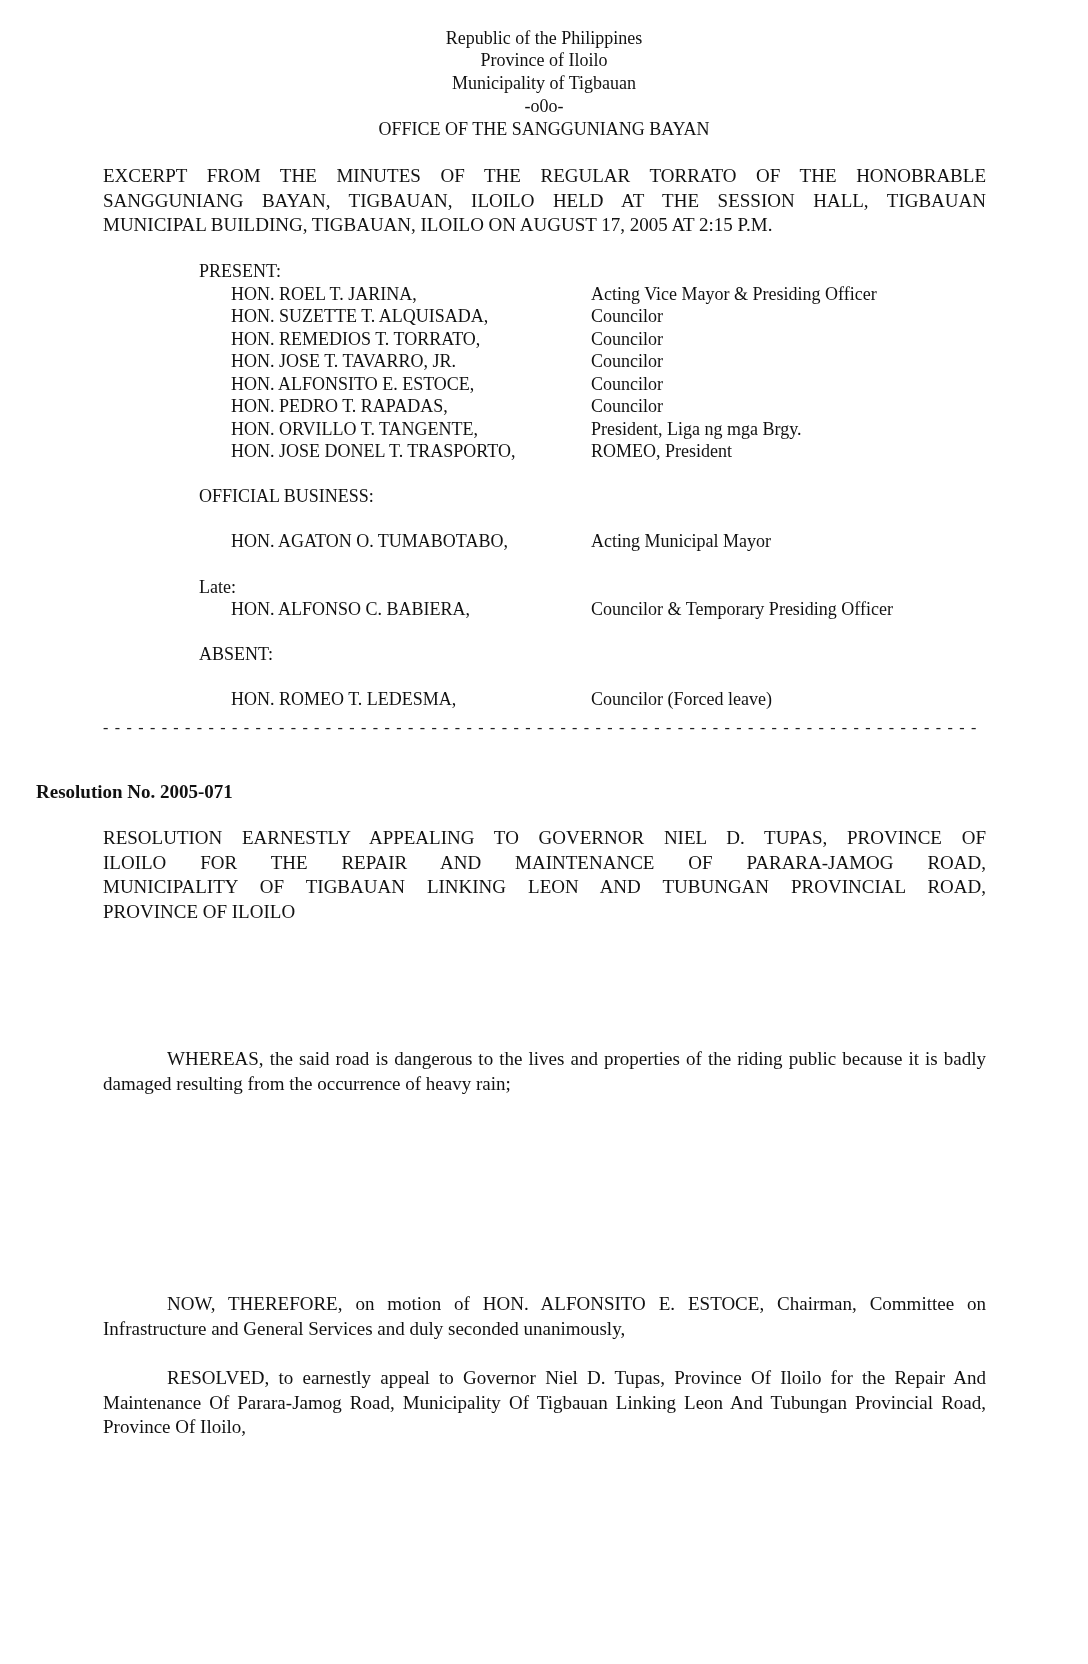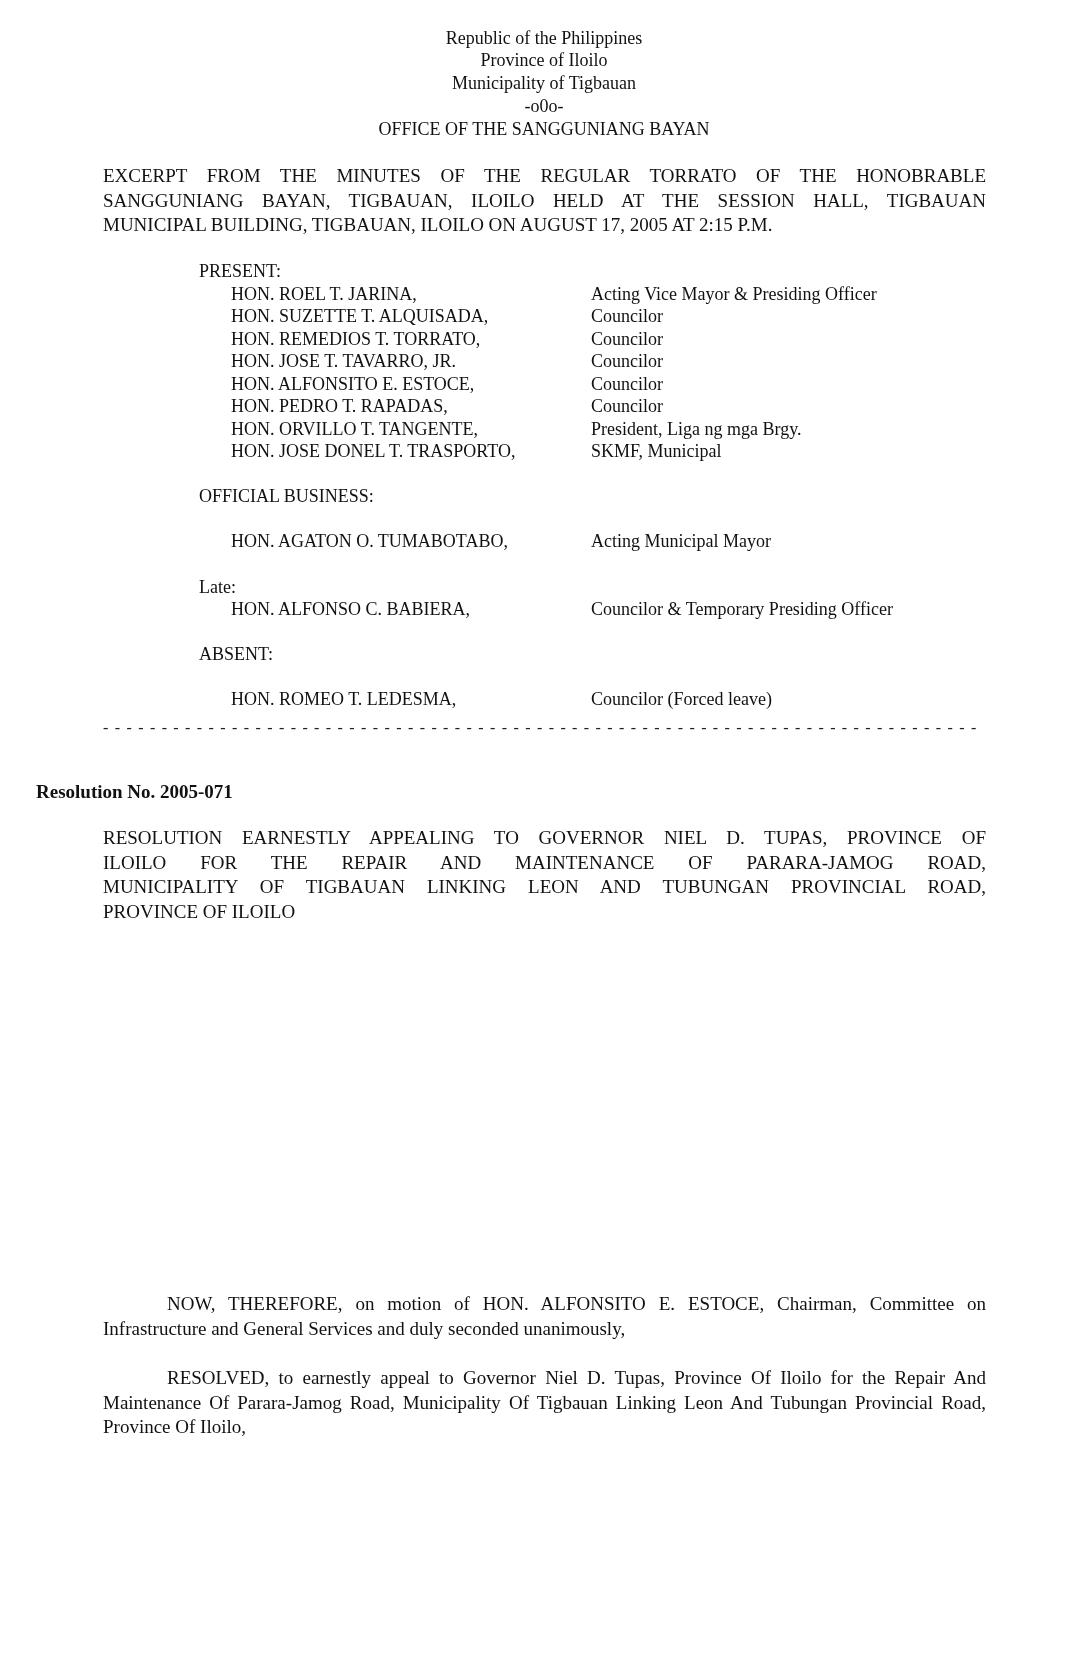--- a/index.html
+++ b/index.html
@@ -81,21 +81,21 @@
     <div class="att-name" style="top:373px">HON. ALFONSITO E. ESTOCE,</div>
     <div class="att-role" style="top:373px">Councilor</div>
 
     <div class="att-name" style="top:395px">HON. PEDRO T. RAPADAS,</div>
     <div class="att-role" style="top:395px">Councilor</div>
 
     <div class="att-name" style="top:418px">HON. ORVILLO T. TANGENTE,</div>
     <div class="att-role" style="top:418px">President, Liga ng mga Brgy.</div>
 
     <div class="att-name" style="top:440px">HON. JOSE DONEL T. TRASPORTO,</div>
-    <div class="att-role" style="top:440px">SKMF, Municipal</div>
+    <div class="att-role" style="top:440px">ROMEO, President</div>
 
     <div class="label" style="top:485px">OFFICIAL BUSINESS:</div>
     <div class="att-name" style="top:530px">HON. AGATON O. TUMABOTABO,</div>
     <div class="att-role" style="top:530px">Acting Municipal Mayor</div>
 
     <div class="label" style="top:576px">Late:</div>
     <div class="att-name" style="top:598px">HON. ALFONSO C. BABIERA,</div>
     <div class="att-role" style="top:598px">Councilor &amp; Temporary Presiding Officer</div>
 
     <div class="label" style="top:643px">ABSENT:</div>
@@ -107,16 +107,17 @@
 
   <div class="res-title">Resolution No. 2005-071</div>
 
   <div>
     <div class="just-line" style="top:826px">RESOLUTION EARNESTLY APPEALING TO GOVERNOR NIEL D. TUPAS, PROVINCE OF</div>
     <div class="just-line" style="top:851px">ILOILO FOR THE REPAIR AND MAINTENANCE OF PARARA-JAMOG ROAD,</div>
     <div class="just-line" style="top:875px">MUNICIPALITY OF TIGBAUAN LINKING LEON AND TUBUNGAN PROVINCIAL ROAD,</div>
     <div class="just-line last" style="top:900px">PROVINCE OF ILOILO</div>
   </div>
 
+  <div class="just indent" style="top:1047px">WHEREAS, the said road is dangerous to the lives and properties of the riding public because it is badly damaged resulting from the occurrence of heavy rain;</div>
   <div class="just indent" style="top:1366px">RESOLVED, to earnestly appeal to Governor Niel D. Tupas, Province Of Iloilo for the Repair And Maintenance Of Parara-Jamog Road, Municipality Of Tigbauan Linking Leon And Tubungan Provincial Road, Province Of Iloilo,</div>
   <div class="just indent" style="top:1292px">NOW, THEREFORE, on motion of HON. ALFONSITO E. ESTOCE, Chairman, Committee on Infrastructure and General Services and duly seconded unanimously,</div>
 
 </div>
 
 </body></html>

